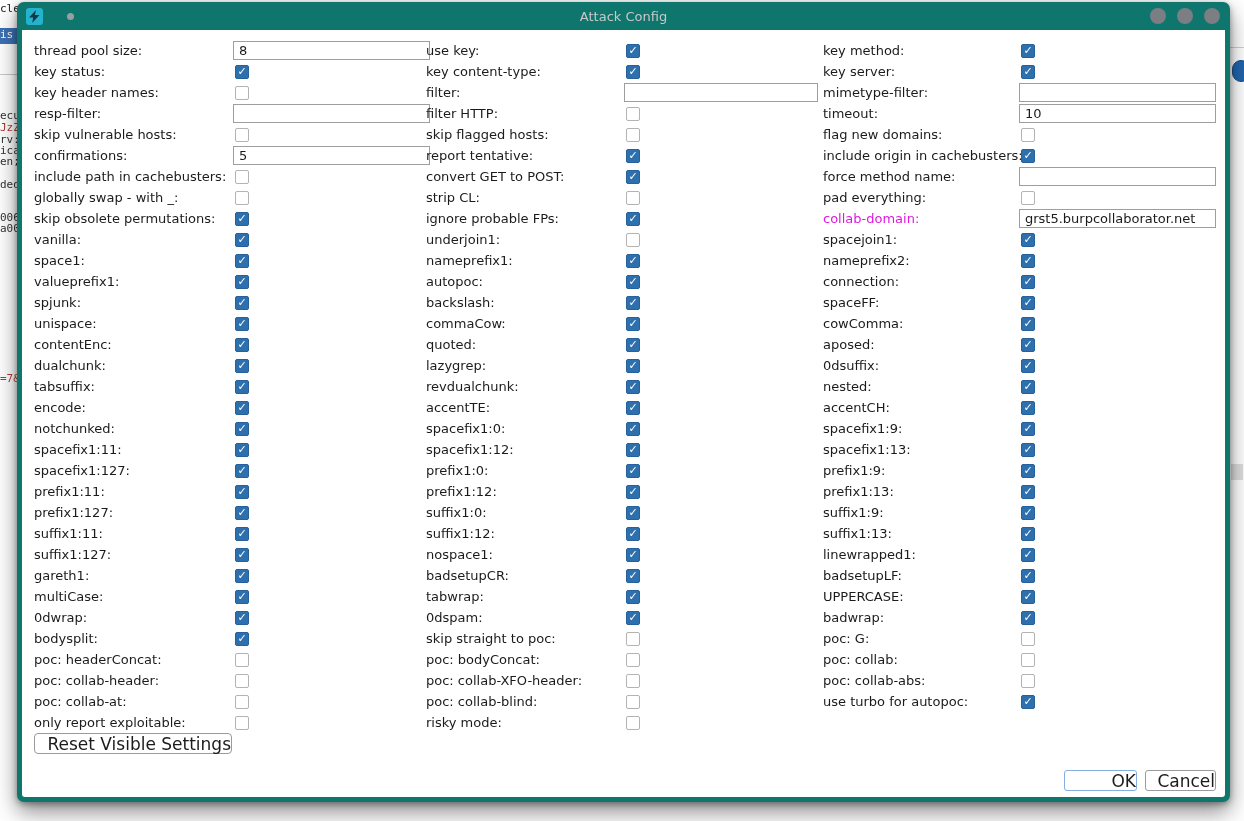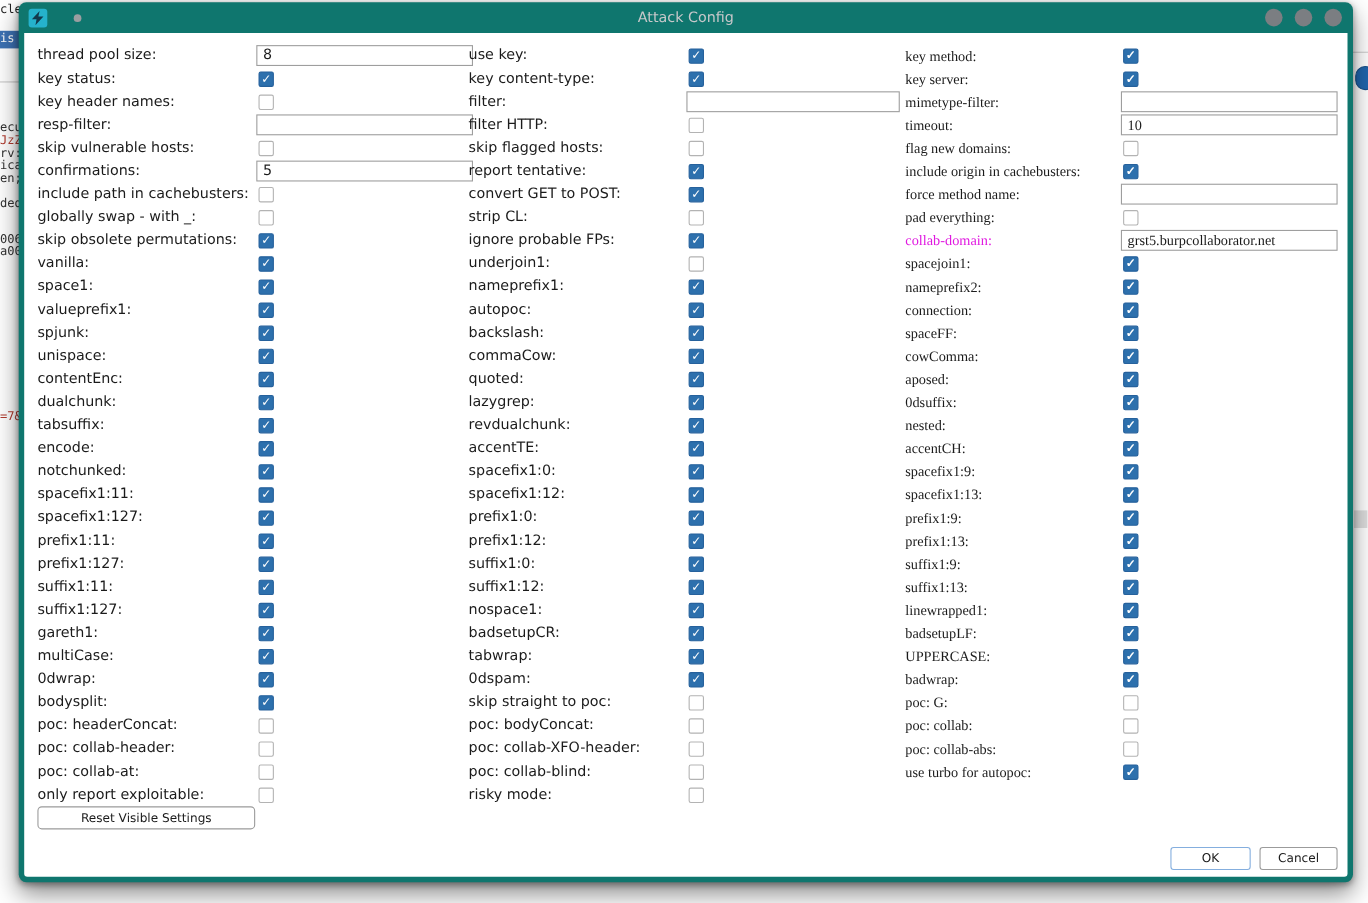--- a/index.html
+++ b/index.html
@@ -40,36 +40,36 @@
     position:absolute; left:5px; right:5px; top:28px; bottom:5px;
     background:#ffffff; border-radius:0 0 3px 3px; overflow:hidden;
   }
   
   .col { position:absolute; top:10px; }
   .col .row { position:relative; height:21px; }
   .row .lbl { position:absolute; left:0; top:3px; font-size:13px; color:#1b1b1b; white-space:nowrap; }
   .row .ctl { position:absolute; top:0; height:21px; display:flex; align-items:center; }
   #col1 { left:12px;  width:400px; } #col1 .ctl { left:199px; }
   #col2 { left:404px; width:400px; } #col2 .ctl { left:198px; }
-  #col3 { left:801px; width:400px;font-family:Liberation Serif, serif; } #col3 .ctl { left:196px; }
+  #col3 { left:801px; width:400px; } #col3 .ctl { left:196px; }
   .cb {
     width:14px; height:14px; border-radius:2px; margin-left:2px;
     display:flex; align-items:center; justify-content:center;
   }
   .cb.off { background:#fff; border:1px solid #b3b3b3; }
   .cb.on  { background:#2d70ad; border:1px solid #26619c; color:#fff; font-size:11px; font-weight:bold; line-height:12px; }
   input.ti {
     height:19px; border:1px solid #9e9e9e; background:#fff; font-family:inherit;
     font-size:13px; padding:0 5px; color:#1b1b1b; outline:none;
   }
   #col1 input.ti { width:197px; } #col2 input.ti { width:194px; } #col3 input.ti { width:197px; }
   
   .btn {
     position:absolute; height:21px; background:#fff; border:1px solid #9b9b9b;
-    border-radius:4px; font-family:inherit; font-size:11px; color:#1b1b1b; cursor:default;
+    border-radius:4px; font-family:inherit; font-size:17px; color:#1b1b1b; cursor:default;text-align:right;
   }
   #reset-btn { left:12px; top:703px; width:198px; }
   #ok-btn { left:1042px; top:740px; width:73px; border-color:#84aede; border-radius:3px; }
   #cancel-btn { left:1123px; top:740px; width:71px; border-radius:3px; }
 </style>
 </head>
 <body>
 
 <div id="bg-left">
     <div class="bg-frag" style="top: 2px; color: rgb(34, 34, 34);">cle</div>

